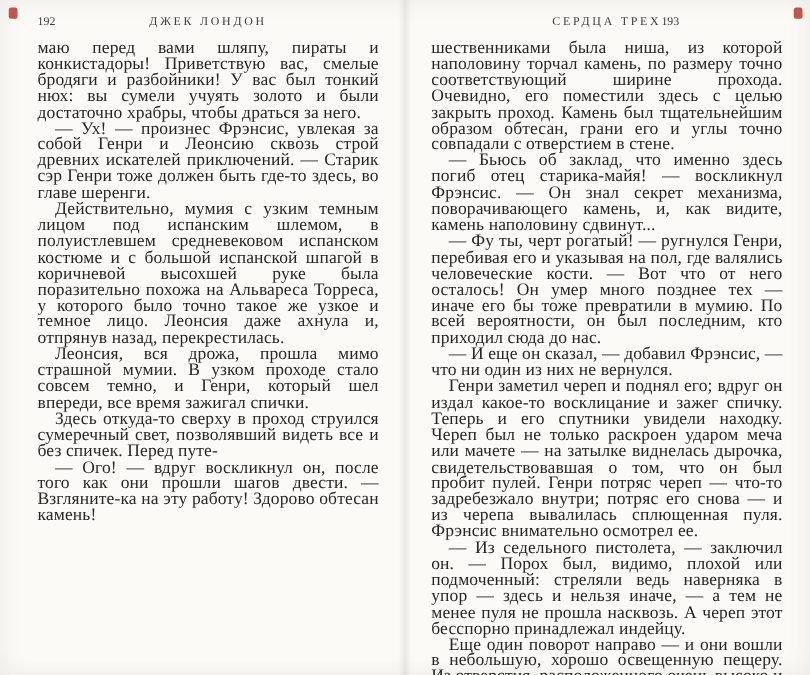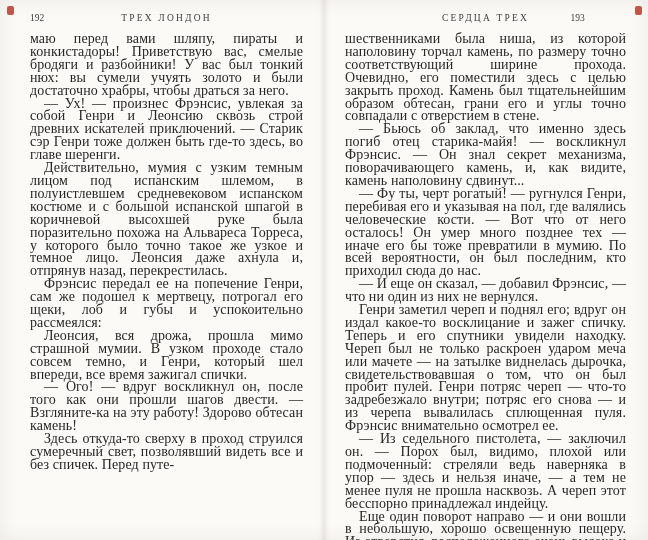--- a/index.html
+++ b/index.html
@@ -32,21 +32,21 @@
     margin-bottom: 10px;
   }
   .running-title {
     text-align: center;
     letter-spacing: 2.2px;
     font-size: 9.5px;
     color: #3c3c3c;
     white-space: nowrap;
   }
   .num-left  { text-align: left;  }
-  .num-right { text-align: center; }
+  .num-right { text-align: left; }
   .page-body {
     font-size: 14px;
     line-height: 12.9px;
     text-align: justify;
     color: #262626;
     letter-spacing: 0.1px;
   }
   .para { text-indent: 14px; }
   .para.no-indent { text-indent: 0; }
   .gutter {
@@ -77,31 +77,30 @@
 <body>
 
 <div class="book">
 
   <div class="corner-mark left"></div>
   <div class="corner-mark right"></div>
 
   <div class="page page-left">
     <div class="page-header">
       <span class="num-left">192</span>
-      <span class="running-title">ТРЕХ ЛОНДОН</span>
+      <span class="running-title">ДЖЕК ЛОНДОН</span>
       <span class="num-right"></span>
     </div>
     <div class="page-body">
         <p class="para no-indent">маю перед вами шляпу, пираты и конкистадоры! Приветствую вас, смелые бродяги и разбойники! У вас был тонкий нюх: вы сумели учуять золото и были достаточно храбры, чтобы драться за него.</p>
         <p class="para">— Ух! — произнес Фрэнсис, увлекая за собой Генри и Леонсию сквозь строй древних искателей приключений. — Старик сэр Генри тоже должен быть где-то здесь, во главе шеренги.</p>
         <p class="para">Действительно, мумия с узким темным лицом под испанским шлемом, в полуистлевшем средневековом испанском костюме и с большой испанской шпагой в коричневой высохшей руке была поразительно похожа на Альвареса Торреса, у которого было точно такое же узкое и темное лицо. Леонсия даже ахнула и, отпрянув назад, перекрестилась.</p>
-        <p class="para">Фрэнсис передал ее на попечение Генри, сам же подошел к мертвецу, потрогал его щеки, лоб и губы и успокоительно рассмеялся:</p>
         <p class="para">Леонсия, вся дрожа, прошла мимо страшной мумии. В узком проходе стало совсем темно, и Генри, который шел впереди, все время зажигал спички.</p>
+        <p class="para">Здесь откуда-то сверху в проход струился сумеречный свет, позволявший видеть все и без спичек. Перед путе-</p>
         <p class="para">— Ого! — вдруг воскликнул он, после того как они прошли шагов двести. — Взгляните-ка на эту работу! Здорово обтесан камень!</p>
-        <p class="para">Здесь откуда-то сверху в проход струился сумеречный свет, позволявший видеть все и без спичек. Перед путе-</p>
       </div>
   </div>
 
   <div class="page page-right">
     <div class="page-header">
       <span class="num-left"></span>
       <span class="running-title">СЕРДЦА ТРЕХ</span>
       <span class="num-right">193</span>
     </div>
     <div class="page-body">

